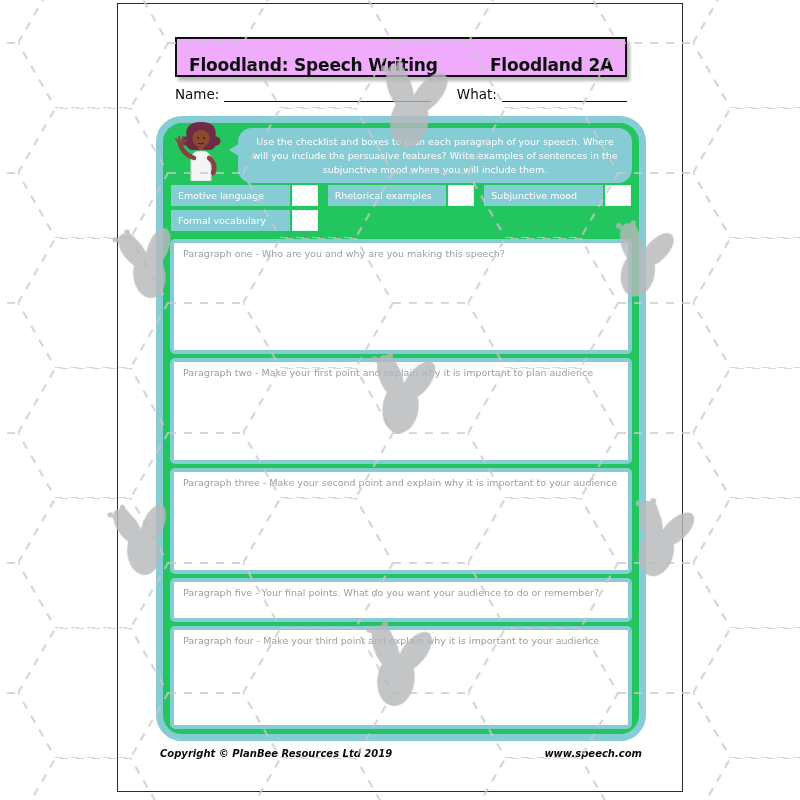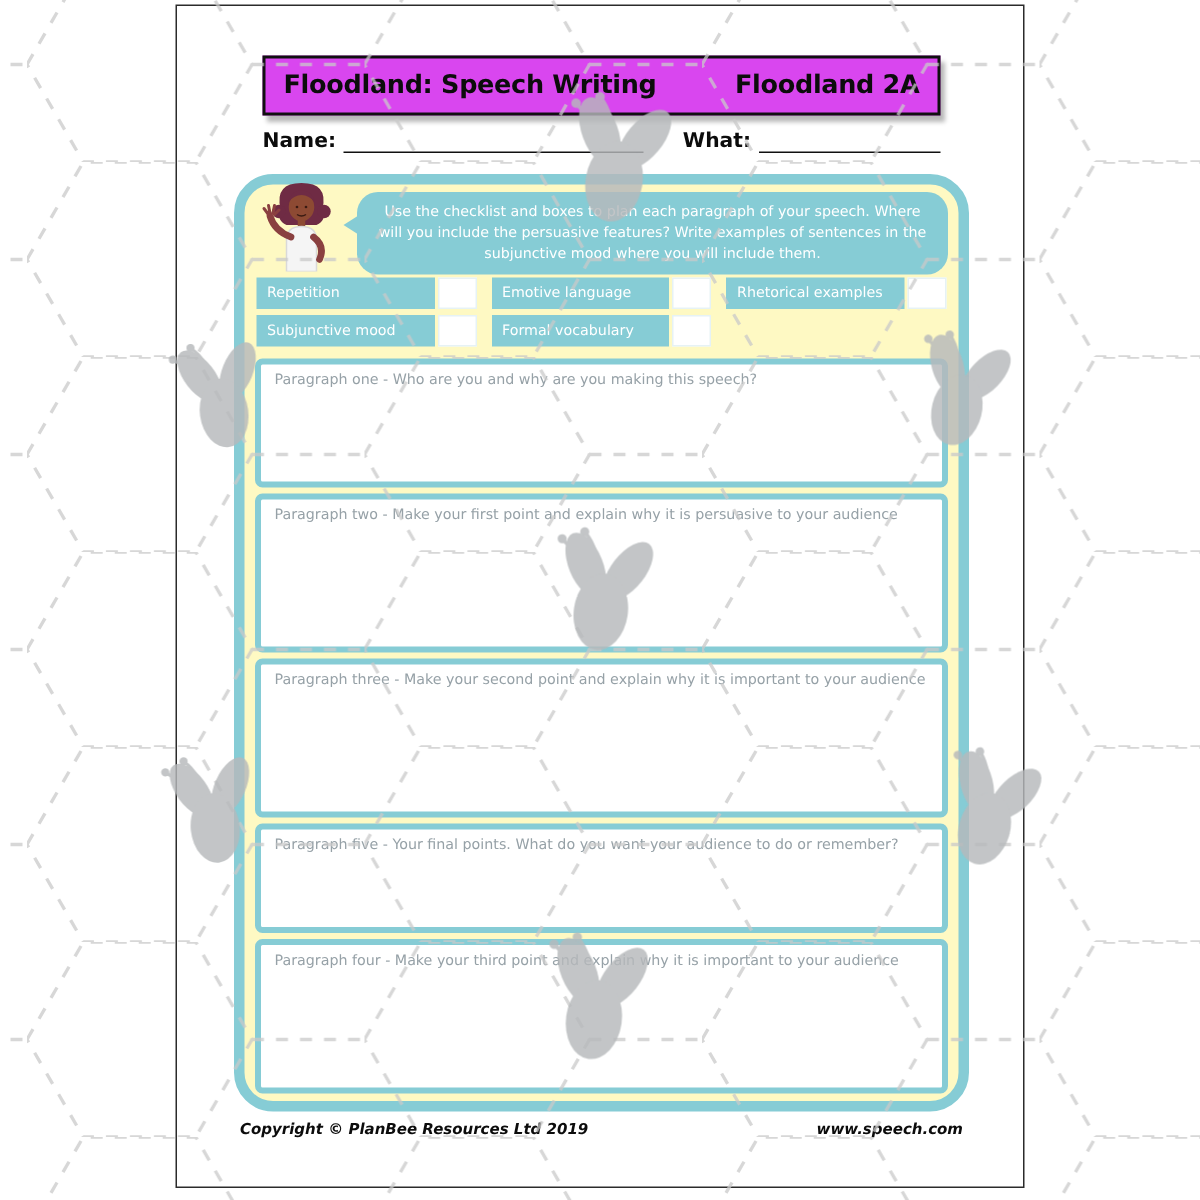--- a/index.html
+++ b/index.html
@@ -2,53 +2,53 @@
 <html><head>
 <meta charset="utf-8">
 <style>
   html,body{margin:0;padding:0;background:#fff;}
   .canvas{position:relative;width:800px;height:800px;background:#fff;overflow:hidden;
           font-family:"DejaVu Sans","Liberation Sans",sans-serif;}
   
   .page{position:absolute;left:117px;top:3px;width:566px;height:789px;
         border:1.5px solid #2b2b2b;box-sizing:border-box;background:transparent;z-index:1;}
   
-  .title-bar{position:absolute;left:57px;top:33px;width:452px;height:40px;background:#d946ef;
+  .title-bar{position:absolute;left:57px;top:33px;width:452px;height:40px;background:#f0abfc;
              border:2.5px solid #101010;box-shadow:3px 4px 3px rgba(0,0,0,.28);
-             display:flex;align-items:center;justify-content:space-between;
-             padding:16px 12px;box-sizing:border-box;}
+             display:flex;align-items:flex-end;justify-content:space-between;
+             padding:0 12px;box-sizing:border-box;}
   .title-text{font-size:17px;font-weight:bold;color:#0c0c0c;letter-spacing:-.2px;}
   
   .name-row{position:absolute;left:57px;top:82px;width:452px;display:flex;align-items:flex-end;
-            font-weight:bold;font-size:13.5px;color:#0c0c0c;}
+            font-weight:normal;font-size:13.5px;color:#0c0c0c;}
   .write-line{border-bottom:1.7px solid #101010;height:15px;}
   .line-name{flex:1.65;margin-left:5px;}
   .line-date{flex:1;margin-left:5px;}
   .nd-spacer{width:26px;}
   
   .board{position:absolute;left:38px;top:112px;width:490px;height:625px;
-         border:7px solid #86ccd5;border-radius:26px;background:#fef9c3;
+         border:7px solid #86ccd5;border-radius:26px;background:#22c55e;
          padding:5px 7px;box-sizing:border-box;display:flex;flex-direction:column;}
   .bubble-row{display:flex;align-items:flex-start;height:52px;margin-bottom:3px;}
   .avatar{width:62px;height:62px;margin-top:-9px;flex:none;}
   .bubble{position:relative;flex:1;background:#86ccd5;border-radius:14px;color:#fff;
           font-size:9.5px;line-height:1.45;text-align:center;padding:7px 14px;margin-left:6px;}
   .bubble::before{content:"";position:absolute;left:-9px;top:15px;width:0;height:0;
                   border:7px solid transparent;border-right:11px solid #86ccd5;border-left:0;}
   
   .checklist{display:grid;grid-template-columns:1fr 1fr 1fr;column-gap:10px;row-gap:4px;
              margin:2px 1px 6px;}
   .check-item{display:flex;height:21px;}
   .check-label{flex:1;background:#86ccd5;color:#fff;font-size:9.5px;display:flex;
                align-items:center;padding-left:7px;margin-right:2px;}
   .check-box{width:26px;background:#fff;border:1px solid #e6f2f5;box-sizing:border-box;}
   
   .para{background:#fff;border:4px solid #86ccd5;border-radius:5px;padding:5px 9px;
         margin-top:4px;font-size:9.5px;color:#96a1a7;box-sizing:border-box;}
-  .p1{height:86px;margin-top:2px;} .p2{height:106px;} .p3{height:106px;} .p4{height:103px;}
+  .p1{height:115px;margin-top:2px;} .p2{height:106px;} .p3{height:106px;} .p4{height:103px;}
   .p5{flex:1;}
   
   .footer-row{position:absolute;left:42px;right:40px;top:744px;display:flex;
               justify-content:space-between;font-size:10px;font-weight:bold;color:#0c0c0c;font-style:italic;}
   
   .hex-overlay,.bee-overlay{position:absolute;left:0;top:0;width:800px;height:800px;
                             pointer-events:none;}
   .hex-overlay{z-index:3;}
   .bee-overlay{z-index:4;}
 </style>
@@ -90,24 +90,20 @@
           <path d="M9 24 l-3 -4 M10 23 l-1 -5 M12 23 l1 -5 M13 24 l3 -3" stroke="#8a4040" stroke-width="2" stroke-linecap="round"></path>
           <path d="M39 39 Q47 45 43 54" stroke="#8a4040" stroke-width="4.5" fill="none" stroke-linecap="round"></path>
         </svg>
         <div class="bubble">
           <span>Use the checklist and boxes to plan each paragraph of your speech. Where will you include the persuasive features? Write examples of sentences in the subjunctive mood where you will include them.</span>
         </div>
       </div>
 
       <div class="checklist">
         <div class="check-item">
-          <div class="check-label">Repetition</div>
-          <div class="check-box"></div>
-        </div>
-        <div class="check-item">
           <div class="check-label">Emotive language</div>
           <div class="check-box"></div>
         </div>
         <div class="check-item">
           <div class="check-label">Rhetorical examples</div>
           <div class="check-box"></div>
         </div>
         <div class="check-item">
           <div class="check-label">Subjunctive mood</div>
           <div class="check-box"></div>
@@ -115,21 +111,21 @@
         <div class="check-item">
           <div class="check-label">Formal vocabulary</div>
           <div class="check-box"></div>
         </div>
       </div>
 
       <div class="para p1">
         <span>Paragraph one - Who are you and why are you making this speech?</span>
       </div>
       <div class="para p2">
-        <span>Paragraph two - Make your first point and explain why it is persuasive to your audience</span>
+        <span>Paragraph two - Make your first point and explain why it is important to plan audience</span>
       </div>
       <div class="para p3">
         <span>Paragraph three - Make your second point and explain why it is important to your audience</span>
       </div>
       <div class="para p5">
         <span>Paragraph five - Your final points. What do you want your audience to do or remember?</span>
       </div>
       <div class="para p4">
         <span>Paragraph four - Make your third point and explain why it is important to your audience</span>
       </div>

